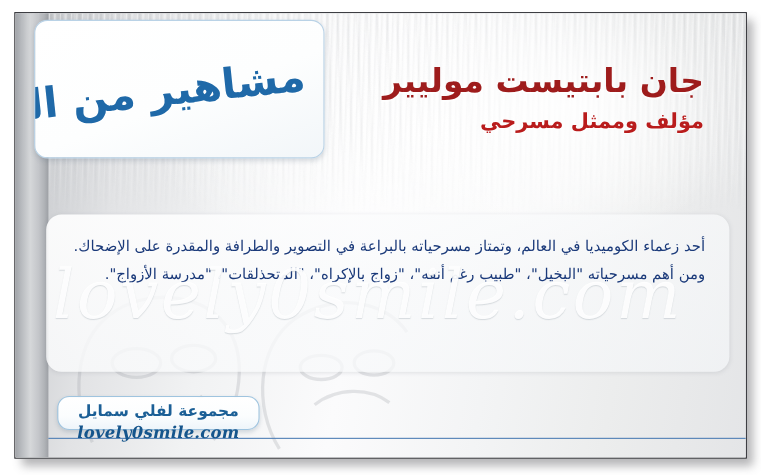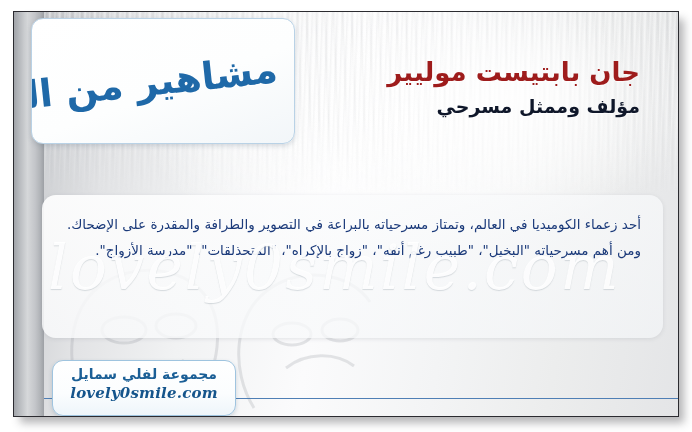--- a/index.html
+++ b/index.html
@@ -151,32 +151,32 @@
   
   .headline {
     position: absolute;
     right: 38px;
     top: 46px;
     text-align: right;
     direction: rtl;
   }
   .title-main {
     margin: 0;
-    font-size: 26px;
+    font-size: 30px;
     font-weight: bold;
     color: #9e1c1c;
     letter-spacing: 0px;
     line-height: 1.1;
     text-shadow: 0 1px 1px rgba(255,255,255,0.75);
   }
   .title-sub {
     margin: 9px 0 0 0;
     font-size: 19px;
     font-weight: bold;
-    color: #0f172a;
+    color: #b91c1c;
     line-height: 1.1;
     text-shadow: 0 1px 1px rgba(255,255,255,0.7);
   }
   .title-dates {
     margin: 10px 0 0 0;
     font-size: 14px;
     font-weight: bold;
     color: #8a2525;
     line-height: 1.1;
     text-shadow: 0 1px 1px rgba(255,255,255,0.7);
@@ -223,21 +223,21 @@
     white-space: nowrap;
     user-select: none;
   }
 
   
   .footer-plate {
     position: absolute;
     left: 38px;
     top: 348px;
     width: 184px;
-    height: 56px;
+    height: 31px;
     background: linear-gradient(180deg, #ffffff 0%, #fbfdfe 60%, #eef5fa 100%);
     border: 1px solid #9fc4df;
     border-radius: 11px;
     box-shadow: 0 2px 4px rgba(70,95,120,0.22);
     text-align: center;
     box-sizing: border-box;
     padding-top: 5px;
   }
   .footer-ar {
     direction: rtl;

